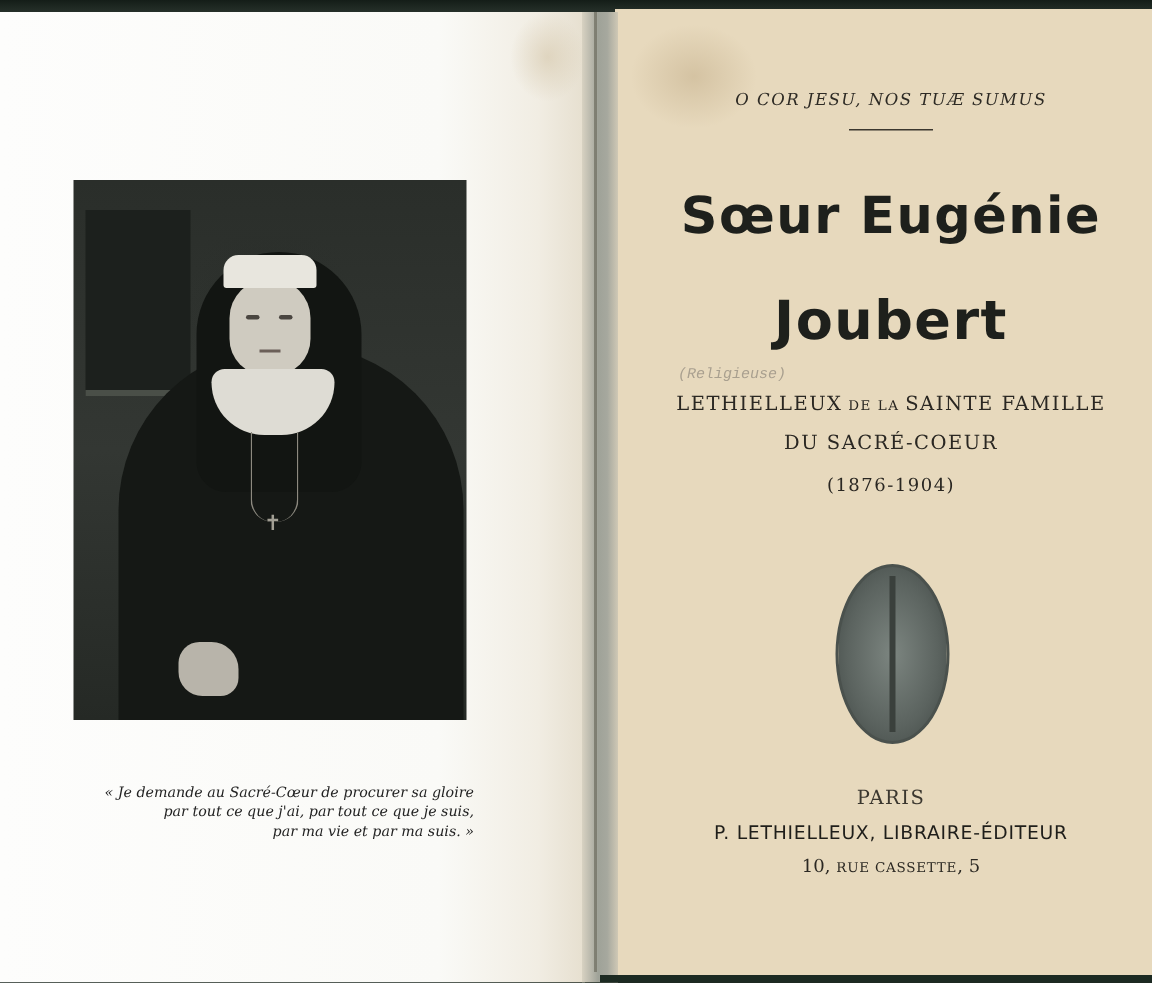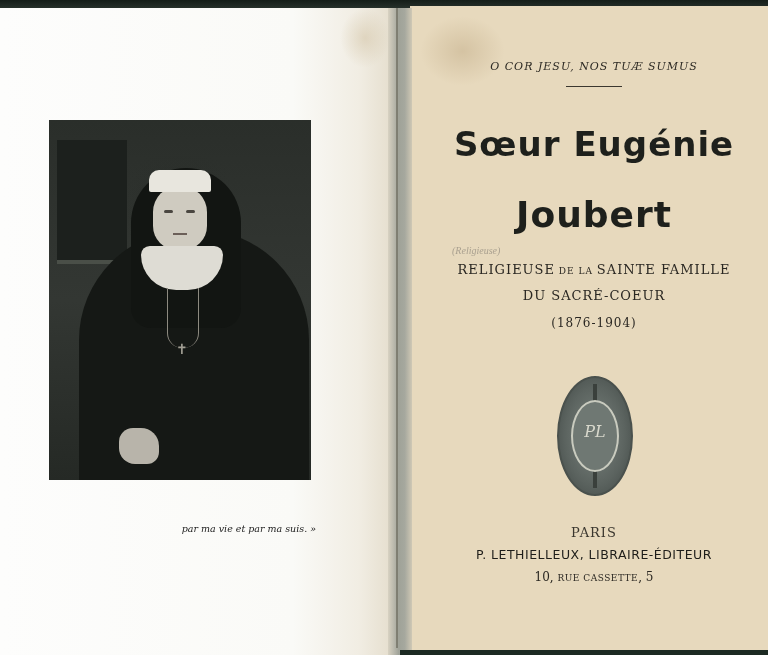--- a/index.html
+++ b/index.html
@@ -112,21 +112,21 @@
   }
   .title1, .title2 {
     position: absolute; left: 410px; width: 368px; text-align: center;
     font-family: "DejaVu Sans", sans-serif; font-weight: bold;
     color: #1e201c; letter-spacing: 1px;
   }
   .title1 { top: 124px; font-size: 34px; }
   .title2 { top: 194px; font-size: 36px; }
   .pencil-note {
     position: absolute; left: 452px; top: 245px;
-    font-family: Liberation Serif, serif; font-size: 10px; color: #9a9284;
+    font-family: Liberation Mono, monospace; font-size: 10px; color: #9a9284;
     font-style: italic; opacity: 0.8;
   }
   .subtitle {
     position: absolute; left: 410px; width: 368px; text-align: center;
     font-family: "DejaVu Serif", serif; color: #2a2722; letter-spacing: 1px;
   }
   .sub1 { top: 262px; font-size: 13px; }
   .sub1 .small { font-size: 9px; }
   .sub2 { top: 288px; font-size: 13px; }
   .dates { top: 316px; font-size: 12px; }
@@ -190,37 +190,36 @@
     <div class="mouth"></div>
   </div>
   <div class="coif"></div>
   <div class="collar"></div>
   <div class="chain"></div>
   <div class="cross">✝</div>
   <div class="hands"></div>
 </div>
 
 <div class="caption">
+  <div>« Je demande au Sacré-Cœur de procurer sa gloire</div>
+  <div>par tout ce que j'ai, par tout ce que je suis,</div>
   <div>par ma vie et par ma suis. »</div>
 </div>
 
 <div class="motto">O COR JESU, NOS TUÆ SUMUS</div>
 <div class="motto-rule"></div>
 
 <div class="title1">Sœur Eugénie</div>
 <div class="title2">Joubert</div>
 
 <div class="pencil-note">(Religieuse)</div>
 
-<div class="subtitle sub1"><span>RELIGIEUSE</span><span class="small"> DE LA </span><span>SAINTE FAMILLE</span></div>
+<div class="subtitle sub1"><span>LETHIELLEUX</span><span class="small"> DE LA </span><span>SAINTE FAMILLE</span></div>
 <div class="subtitle sub2">DU SACRÉ-COEUR</div>
 <div class="subtitle dates">(1876-1904)</div>
 
 <div class="seal">
   <div class="bar"></div>
-  <div class="inner">
-    <div class="mono">PL</div>
-  </div>
 </div>
 
 <div class="place">PARIS</div>
 <div class="publisher">P. LETHIELLEUX, LIBRAIRE-ÉDITEUR</div>
 <div class="address"><span>10, </span><span class="sc">RUE CASSETTE</span><span>, 5</span></div>
 
 </body></html>

